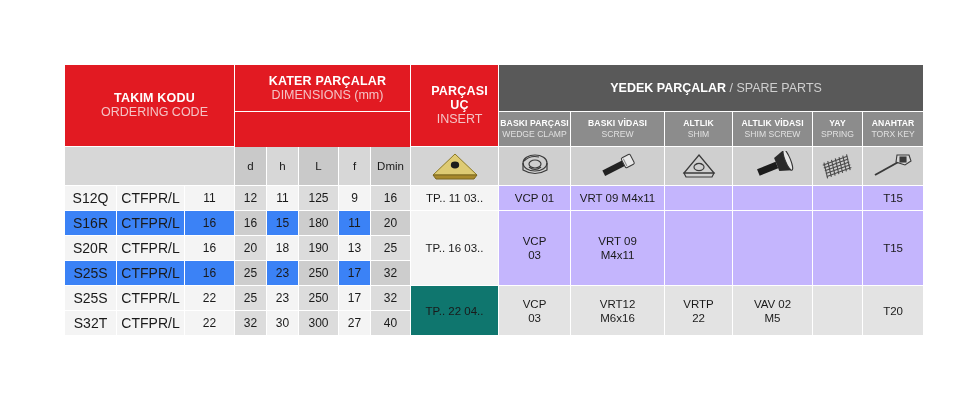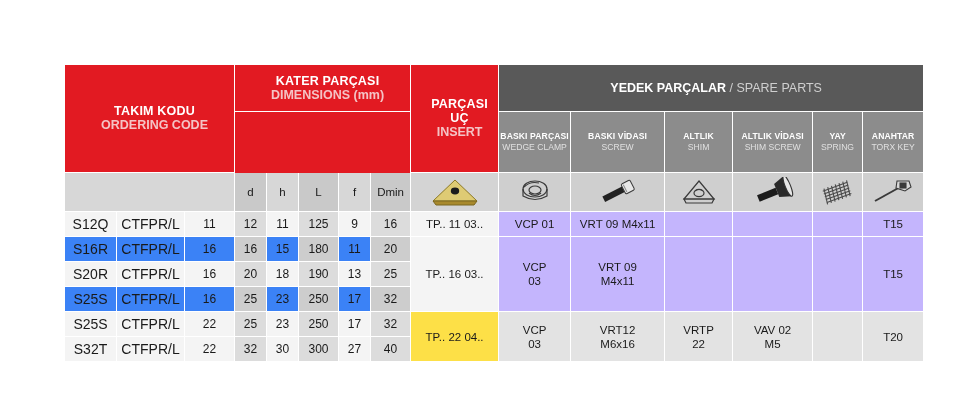--- a/index.html
+++ b/index.html
@@ -27,56 +27,56 @@
     background:#e21a22;color:#ffffff;
     height:46px;
     text-align:left;
     padding-left:10px !important;
   }
   .hred .t1{
     display:block;font-size:12.5px;font-weight:bold;
     letter-spacing:.2px;line-height:14px;
   }
   .hred .t2{
-    display:block;font-size:12.5px;font-weight:bold;
+    display:block;font-size:12.5px;font-weight:normal;
     color:#f4c3c5;line-height:15px;
   }
   
   .hdark{
     background:#595959;color:#ffffff;height:25px;
     text-align:left;padding-left:10px !important;
     font-size:12.5px;
   }
   .hdark b{font-weight:bold;text-align:right;}
   .hdark span.sub{color:#cfcfcf;font-weight:normal;}
   
   .hsub{
     background:#8c8c8c;color:#ffffff;height:21px;
-    line-height:11px;padding:19px 1px !important;
+    line-height:11px;padding:6px 1px !important;
   }
   .hsub .s1{display:block;font-size:8.6px;font-weight:bold;letter-spacing:.1px;}
   .hsub .s2{display:block;font-size:8.6px;color:#e0e0e0;}
   
   .dimhdr{
     background:#c9c9c9;color:#1a1a1a;
     font-size:11.5px;font-weight:bold;height:38px;
   }
   .dimhdr.lite{background:#d7d7d7;}
   .blankhdr{background:#d7d7d7;height:38px;}
   .icohdr{background:#cfcfcf;height:38px;}
   .icohdr.lite{background:#d4d4d4;}
   
   .d{font-size:12px;color:#1a1a1a;height:24px;}
   .rA{background:#f4f4f4;}
   .rB{background:#3b82f6;}
   .cA{background:#dcdcdc;}
   .cB{background:#cdcdcd;}
   .code{font-size:14px;}
   .ins{font-size:11.5px;font-weight:bold;background:#f4f4f4;}
-  .ins.alt{background:#fde047;margin-top:20px;}
+  .ins.alt{background:#0f766e;margin-top:20px;}
   .sp{font-size:11.5px;background:#c4b5fd;line-height:14px;}
   .sp.alt{background:#e3e3e3;}
   
   .iconwrap{display:flex;align-items:center;justify-content:center;height:36px;}
 </style>
 </head>
 <body>
 
 <div id="root">
 
@@ -99,21 +99,21 @@
         <col style="width:61px">
   </colgroup>
 
   <tbody>
         <tr>
     <td class="hred" colspan="3" rowspan="2">
       <span class="t1">TAKIM KODU</span>
       <span class="t2">ORDERING CODE</span>
     </td>
     <td class="hred" colspan="5">
-      <span class="t1">KATER PARÇASI</span>
+      <span class="t1">KATER PARÇALAR</span>
       <span class="t2">DIMENSIONS (mm)</span>
     </td>
     <td class="hred" rowspan="2">
       <span class="t1">PARÇASI UÇ</span>
       <span class="t2">INSERT</span>
     </td>
     <td class="hdark" colspan="6">
       <b>YEDEK PARÇALAR</b><span class="sub"> / </span><span class="sub">SPARE PARTS</span>
     </td>
   </tr>

